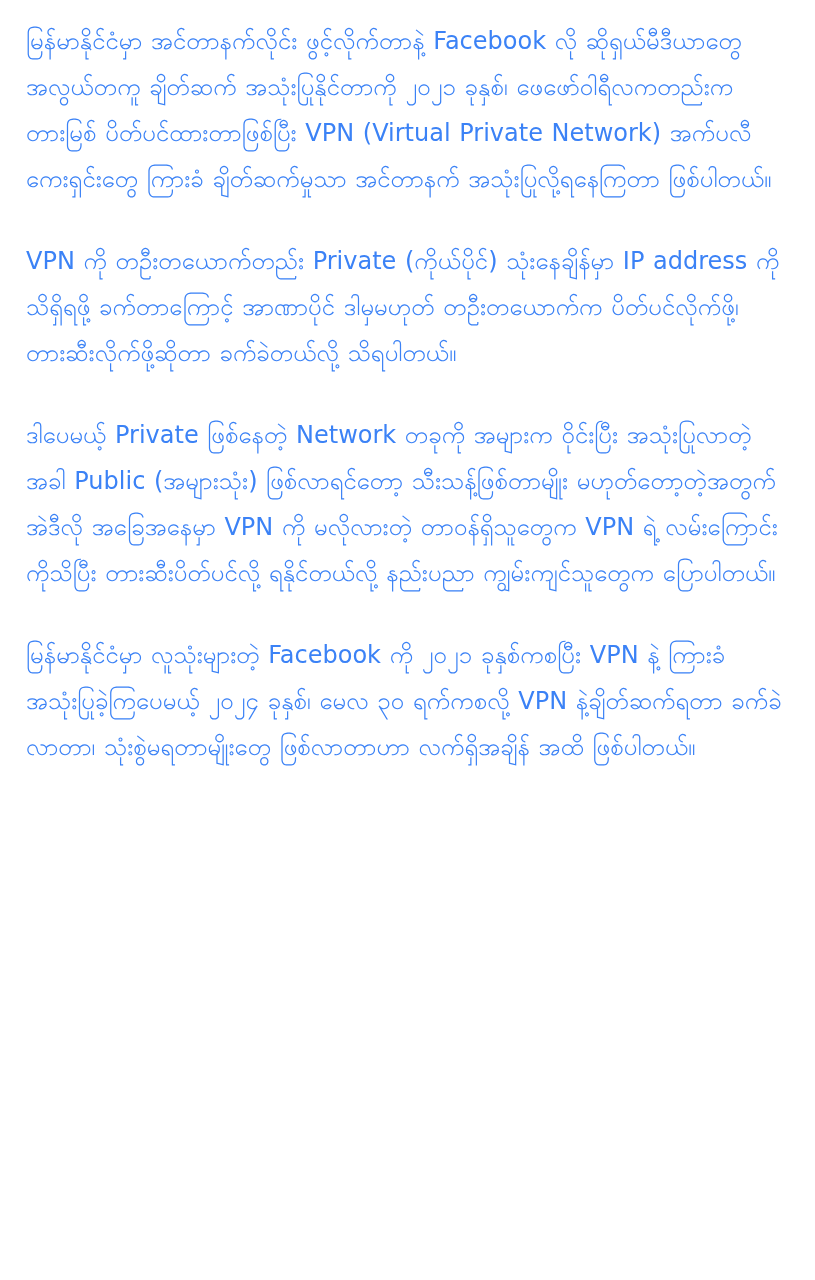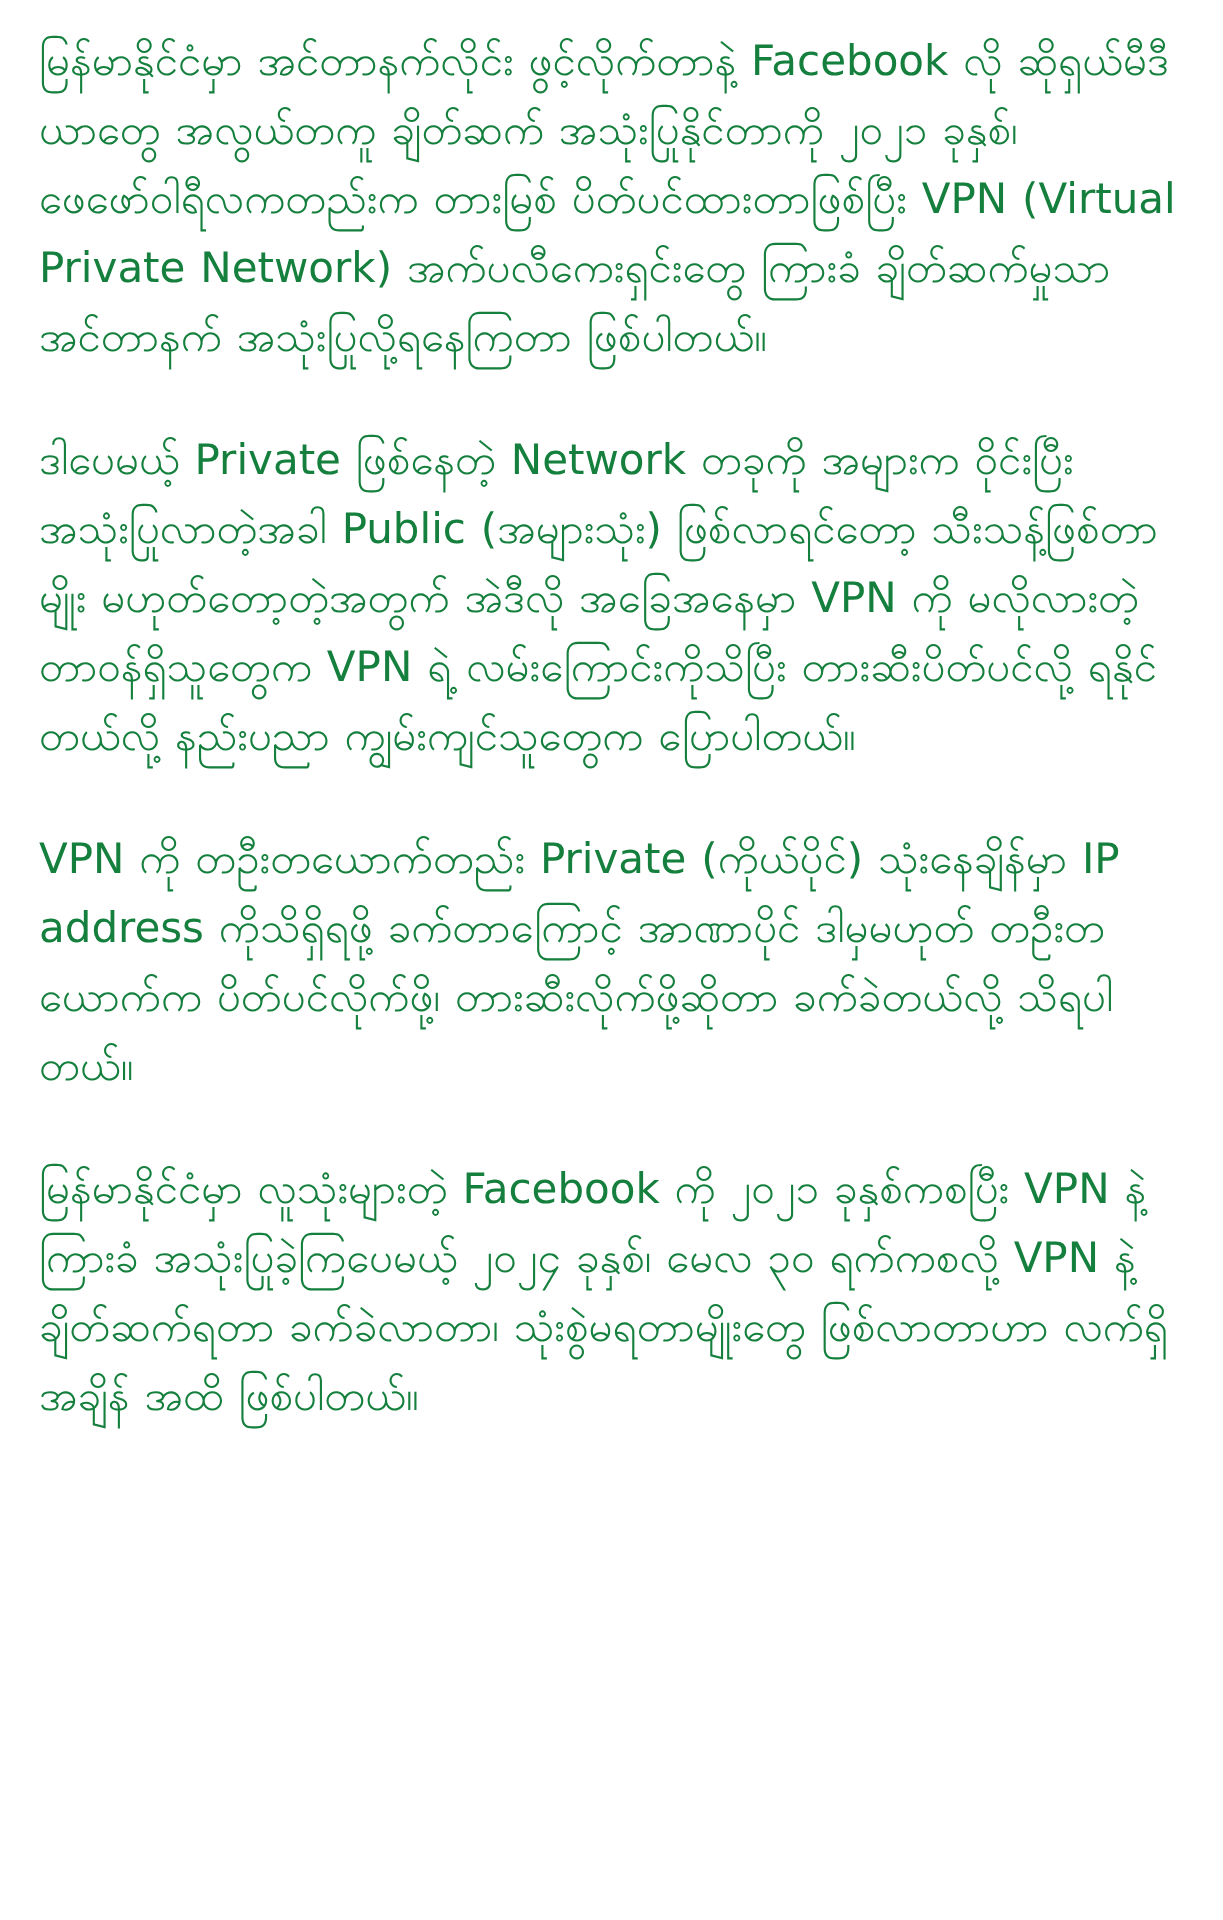--- a/index.html
+++ b/index.html
@@ -15,34 +15,34 @@
     overflow: hidden;
   }
   .page {
     box-sizing: border-box;
     width: 815px;
     height: 1280px;
     padding: 18px 26px 10px 26px;
     background: #ffffff;
   }
   .para {
-    font-size: 28px;
+    font-size: 24px;
     line-height: 46px;
     letter-spacing: 0px;
     word-spacing: 1px;
     text-align: left;
     margin: 0 0 36px 0;
-    color: #15803d;
+    color: #3b82f6;
     white-space: pre-wrap;
   }
   .para:last-child {
     margin-bottom: 16px;
   }
 </style>
 </head>
 <body>
 
 <div class="page">
   <p class="para">မြန်မာနိုင်ငံမှာ အင်တာနက်လိုင်း ဖွင့်လိုက်တာနဲ့ Facebook လို ဆိုရှယ်မီဒီယာတွေ အလွယ်တကူ ချိတ်ဆက် အသုံးပြုနိုင်တာကို ၂၀၂၁ ခုနှစ်၊ ဖေဖော်ဝါရီလကတည်းက တားမြစ် ပိတ်ပင်ထားတာဖြစ်ပြီး VPN (Virtual Private Network) အက်ပလီကေးရှင်းတွေ ကြားခံ ချိတ်ဆက်မှုသာ အင်တာနက် အသုံးပြုလို့ရနေကြတာ ဖြစ်ပါတယ်။</p>
+  <p class="para">VPN ကို တဦးတယောက်တည်း Private (ကိုယ်ပိုင်) သုံးနေချိန်မှာ IP address ကိုသိရှိရဖို့ ခက်တာကြောင့် အာဏာပိုင် ဒါမှမဟုတ် တဦးတယောက်က ပိတ်ပင်လိုက်ဖို့၊ တားဆီးလိုက်ဖို့ဆိုတာ ခက်ခဲတယ်လို့ သိရပါတယ်။</p>
   <p class="para">ဒါပေမယ့် Private ဖြစ်နေတဲ့ Network တခုကို အများက ဝိုင်းပြီး အသုံးပြုလာတဲ့အခါ Public (အများသုံး) ဖြစ်လာရင်တော့ သီးသန့်ဖြစ်တာမျိုး မဟုတ်တော့တဲ့အတွက် အဲဒီလို အခြေအနေမှာ VPN ကို မလိုလားတဲ့ တာဝန်ရှိသူတွေက VPN ရဲ့ လမ်းကြောင်းကိုသိပြီး တားဆီးပိတ်ပင်လို့ ရနိုင်တယ်လို့ နည်းပညာ ကျွမ်းကျင်သူတွေက ပြောပါတယ်။</p>
-  <p class="para">VPN ကို တဦးတယောက်တည်း Private (ကိုယ်ပိုင်) သုံးနေချိန်မှာ IP address ကိုသိရှိရဖို့ ခက်တာကြောင့် အာဏာပိုင် ဒါမှမဟုတ် တဦးတယောက်က ပိတ်ပင်လိုက်ဖို့၊ တားဆီးလိုက်ဖို့ဆိုတာ ခက်ခဲတယ်လို့ သိရပါတယ်။</p>
   <p class="para">မြန်မာနိုင်ငံမှာ လူသုံးများတဲ့ Facebook ကို ၂၀၂၁ ခုနှစ်ကစပြီး VPN နဲ့ ကြားခံ အသုံးပြုခဲ့ကြပေမယ့် ၂၀၂၄ ခုနှစ်၊ မေလ ၃၀ ရက်ကစလို့ VPN နဲ့ချိတ်ဆက်ရတာ ခက်ခဲလာတာ၊ သုံးစွဲမရတာမျိုးတွေ ဖြစ်လာတာဟာ လက်ရှိအချိန် အထိ ဖြစ်ပါတယ်။</p>
 </div>
 
 </body></html>

